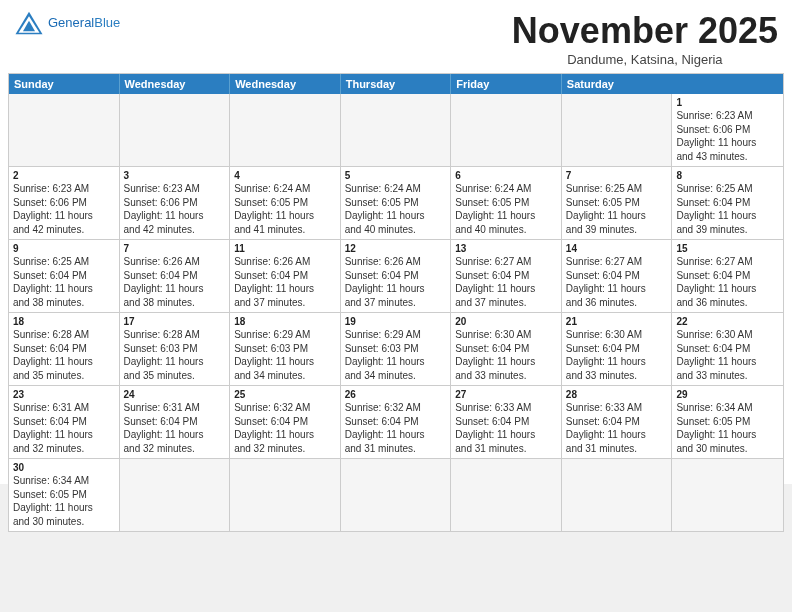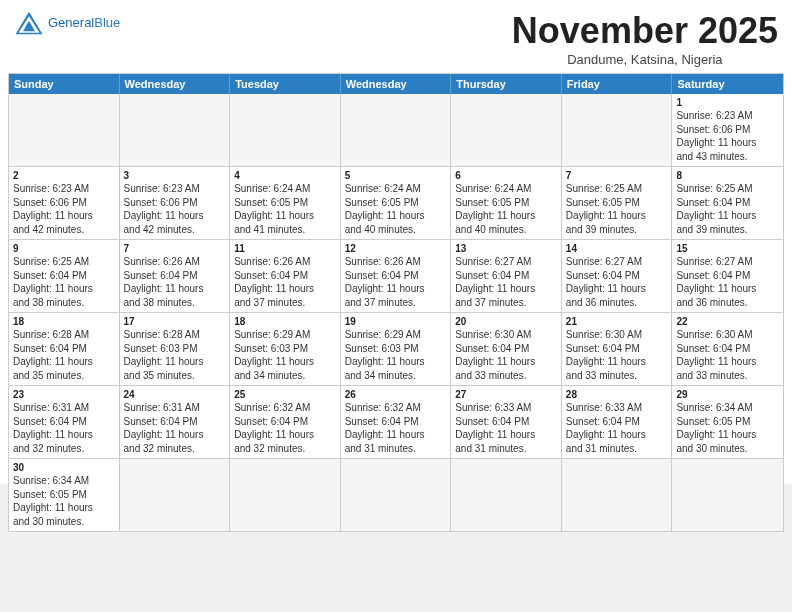--- a/index.html
+++ b/index.html
@@ -127,21 +127,20 @@
     <div class="title-area">
       <div class="month-title">November 2025</div>
       <div class="subtitle">Dandume, Katsina, Nigeria</div>
     </div>
   </div>
 
   <div class="calendar">
     <div class="cal-header">
       <div class="cal-header-cell">Sunday</div>
       <div class="cal-header-cell">Wednesday</div>
-      <div class="cal-header-cell">Tuesday</div>
       <div class="cal-header-cell">Wednesday</div>
       <div class="cal-header-cell">Thursday</div>
       <div class="cal-header-cell">Friday</div>
       <div class="cal-header-cell">Saturday</div>
     </div>
     <div class="cal-body" id="cal-body">
     <div class="cal-row">
           <div class="cal-cell empty"></div>
           <div class="cal-cell empty"></div>
           <div class="cal-cell empty"></div>

